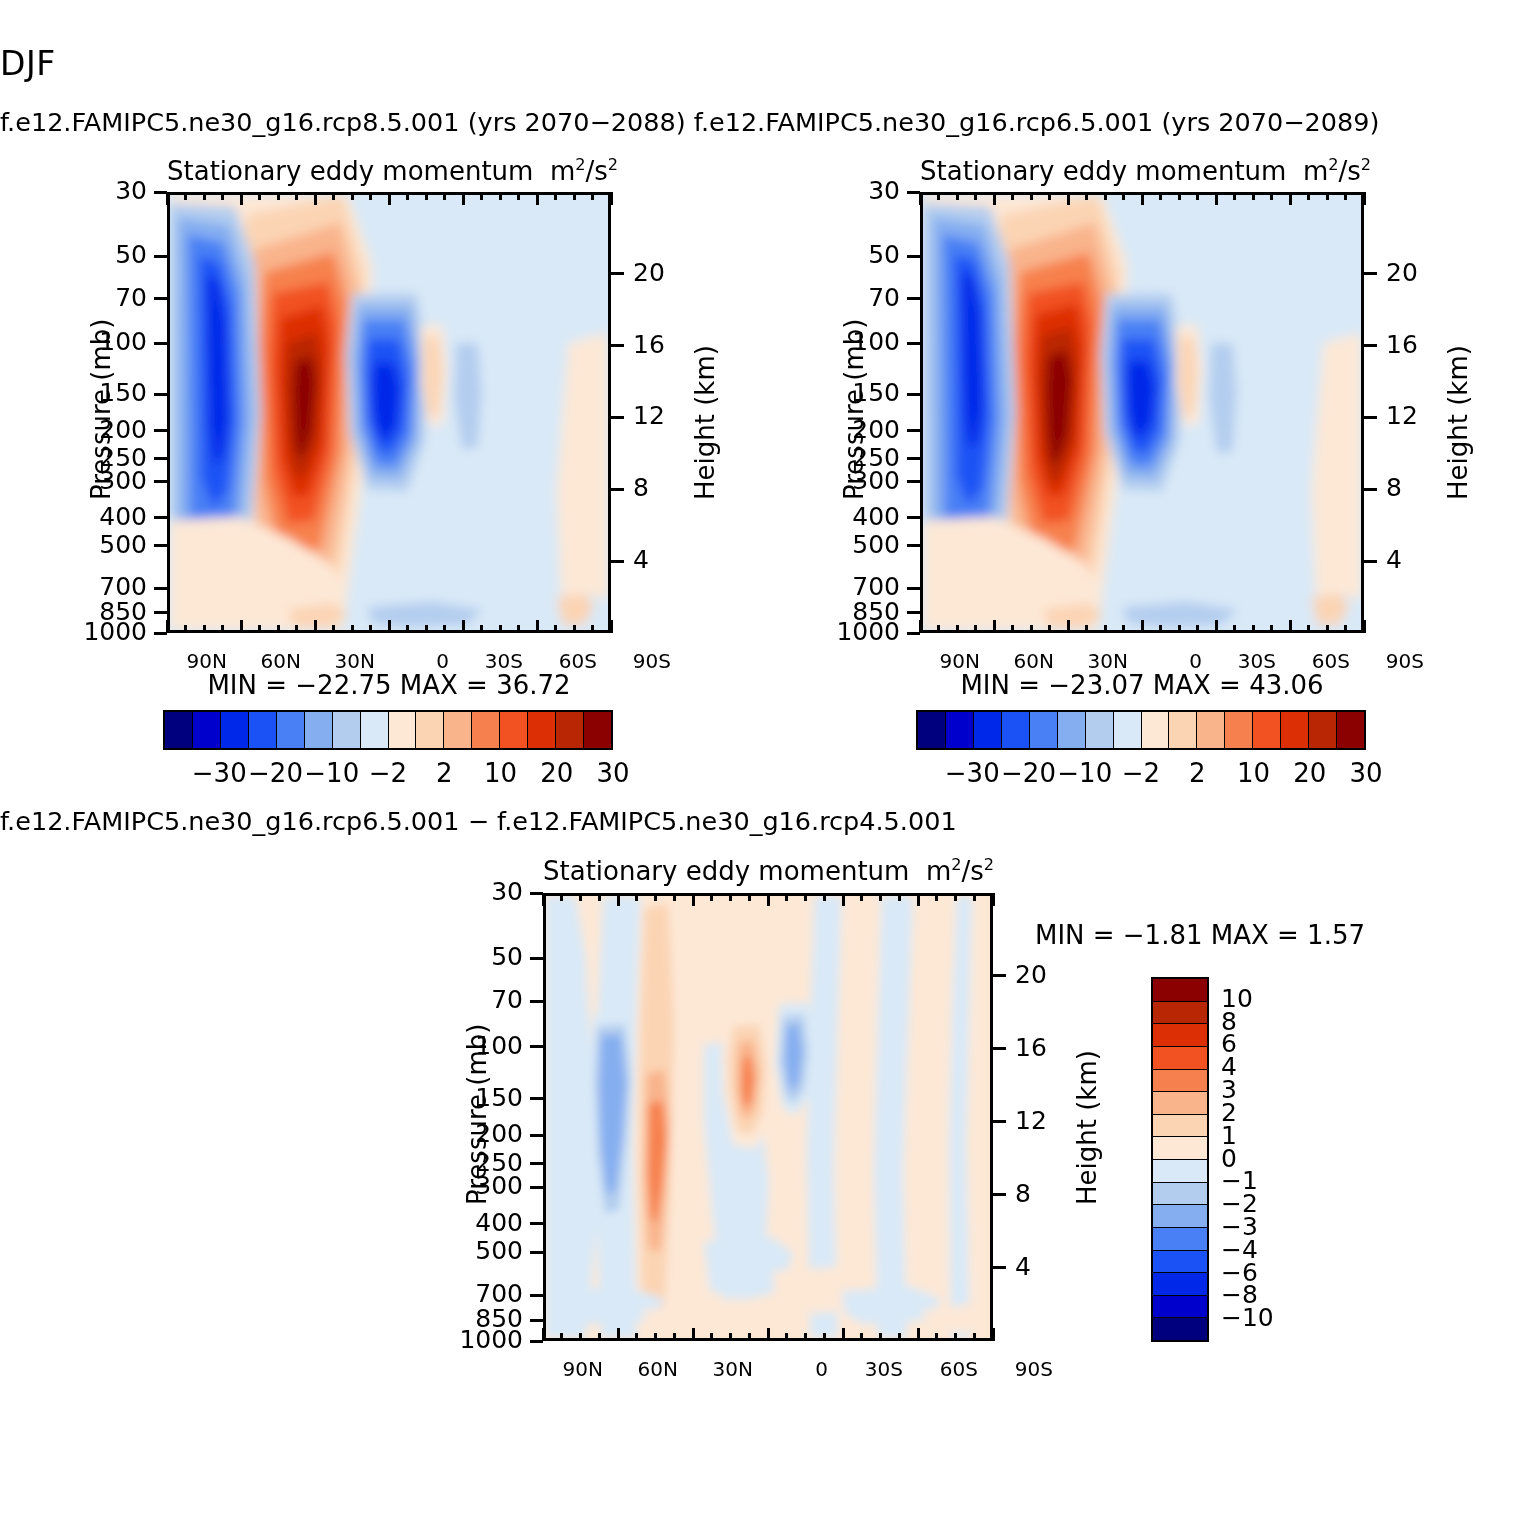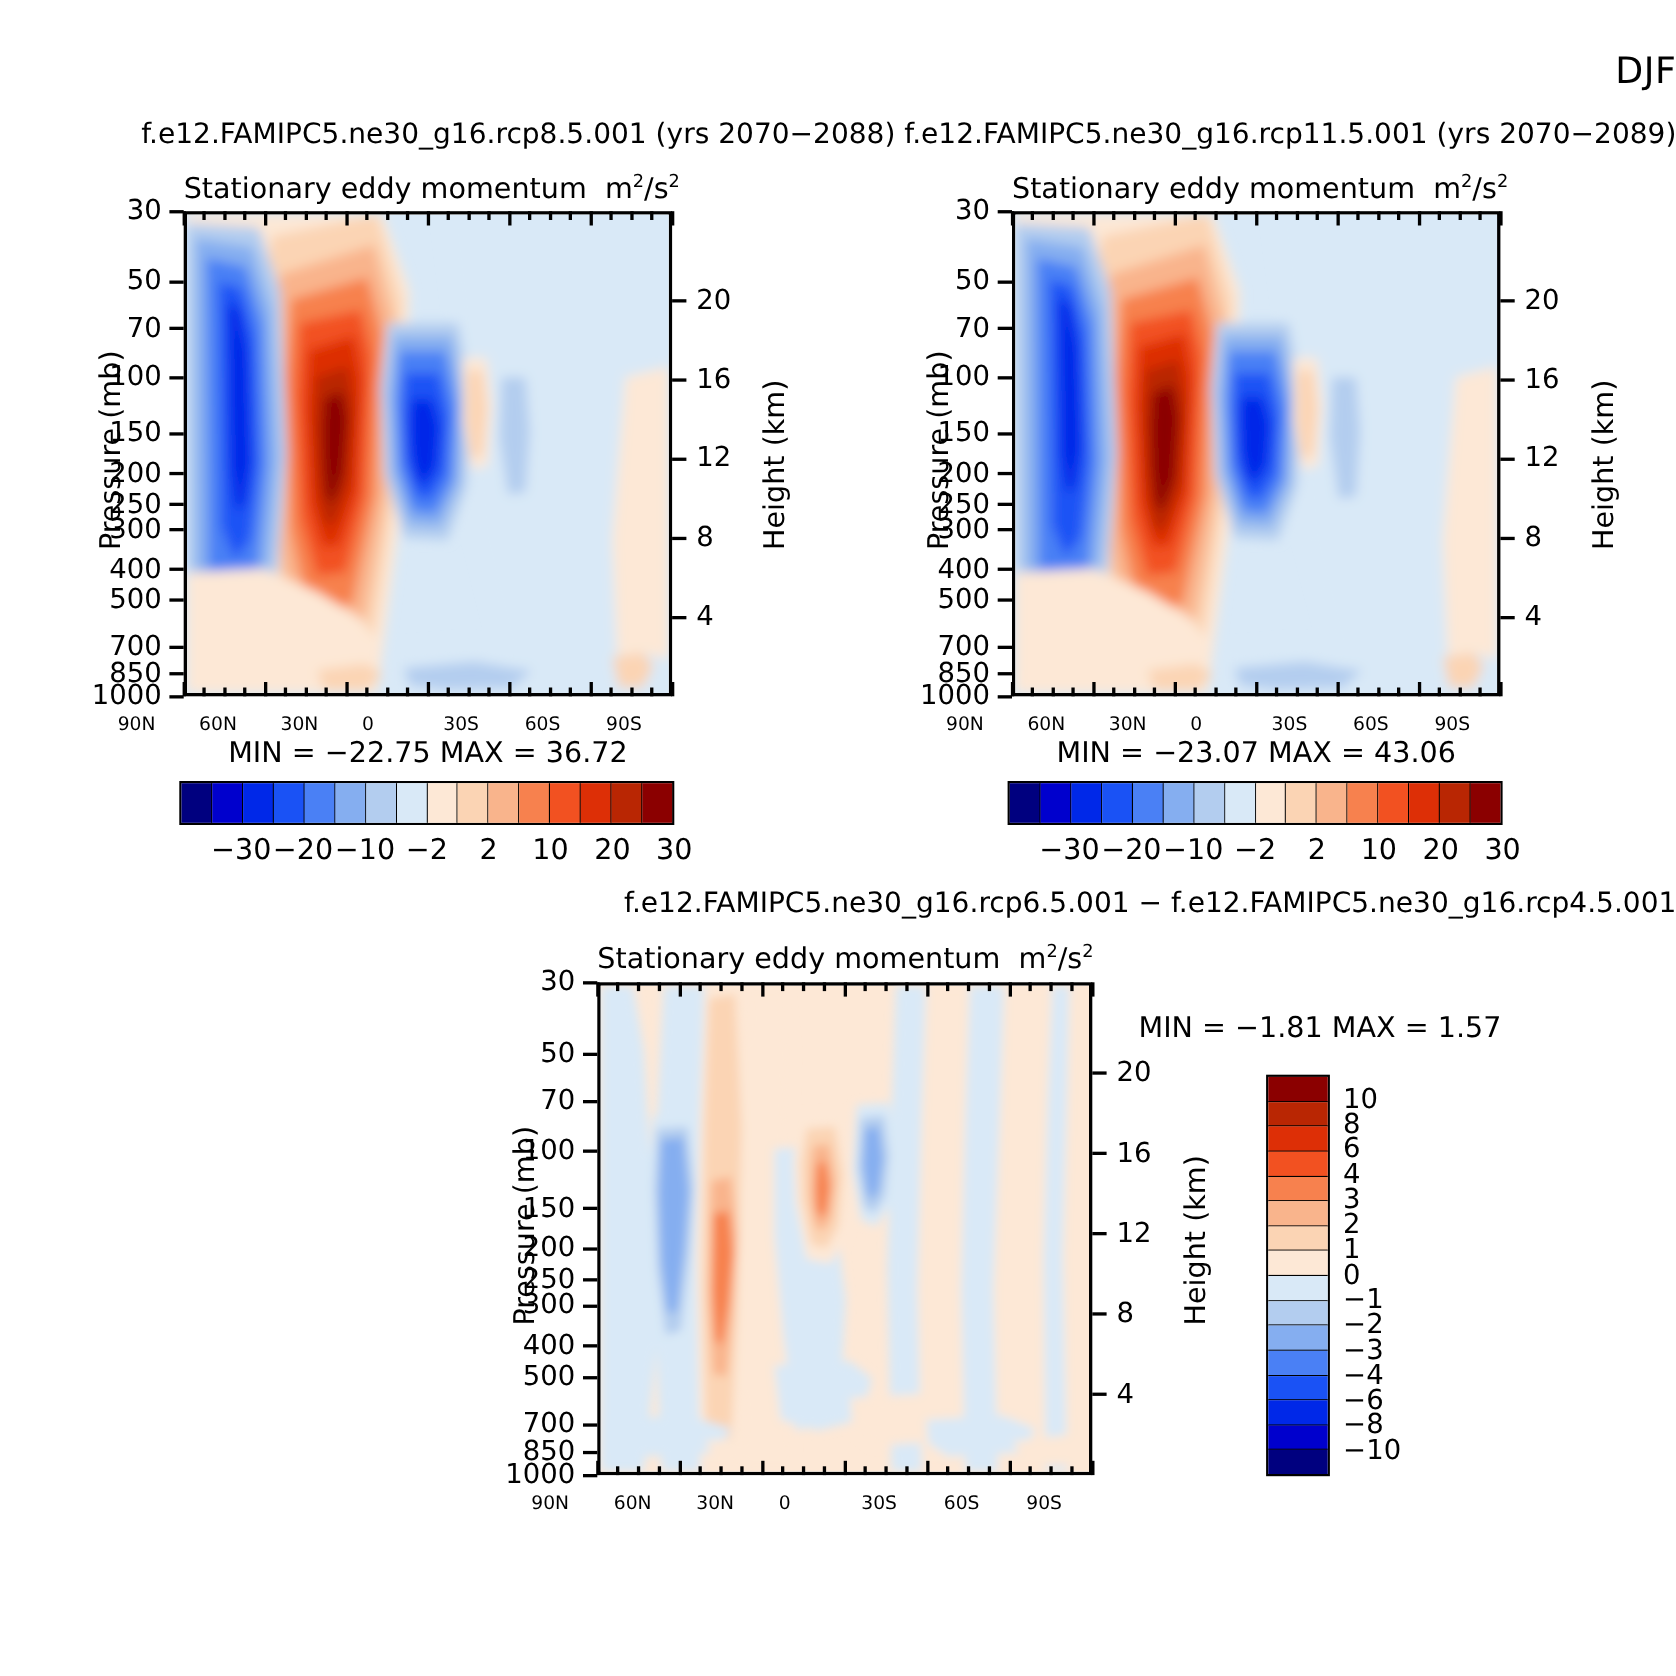--- a/index.html
+++ b/index.html
@@ -1,57 +1,57 @@
 <!DOCTYPE html>
 <html><head>
 <meta charset="utf-8">
 <title>DJF Stationary eddy momentum</title>
 <style>
   html,body{margin:0;padding:0;background:#ffffff;}
   body{width:1524px;height:1524px;position:relative;
        font-family:"DejaVu Sans","Liberation Sans",sans-serif;color:#000;}
   .abs{position:absolute;}
-  .ctr{text-align:right;}
+  .ctr{text-align:left;}
   
   #main-title{left:0;top:44px;width:1524px;font-size:33px;letter-spacing:.5px;}
   #case-line{left:0;top:107px;width:1524px;font-size:25.5px;white-space:nowrap;}
   #diff-case-line{left:0;top:806px;width:1524px;font-size:25.5px;white-space:nowrap;}
   .panel-title{font-size:26px;white-space:nowrap;}
   
   .frame{position:absolute;box-sizing:border-box;border:3px solid #000;overflow:hidden;background:#fff;}
   .field{position:absolute;left:0;top:0;width:100%;height:100%;}
   .field svg{display:block;width:100%;height:100%;}
   
   .tk{position:absolute;background:#000;}
   .ytickmaj{width:13px;height:3px;}
   .xtickmaj{width:3px;height:13px;}
   .xtickmin{width:3px;height:8px;}
   .ylab{position:absolute;font-size:25px;text-align:right;white-space:nowrap;}
   .ylabR{position:absolute;font-size:25px;text-align:left;white-space:nowrap;}
-  .xlab{position:absolute;font-size:17px;text-align:left;white-space:nowrap;}
+  .xlab{position:absolute;font-size:20px;text-align:right;white-space:nowrap;}
   .axtitle{position:absolute;font-size:26px;white-space:nowrap;
            transform-origin:0 0;}
   .minmax{position:absolute;font-size:26px;white-space:nowrap;text-align:center;}
   
   .cbar{position:absolute;display:flex;box-sizing:border-box;border:2px solid #000;}
   .cbar .cell{flex:1 1 0;border-right:1.5px solid #000;}
   .cbar .cell:last-child{border-right:none;}
   .cbarlab{position:absolute;font-size:26px;text-align:center;white-space:nowrap;}
   .vcbar{position:absolute;display:flex;flex-direction:column;box-sizing:border-box;border:2px solid #000;}
   .vcbar .cell{flex:1 1 0;border-bottom:1.5px solid #000;}
   .vcbar .cell:last-child{border-bottom:none;}
   .vcbarlab{position:absolute;font-size:25px;text-align:left;white-space:nowrap;}
   sup{font-size:.62em;vertical-align:super;}
 </style>
 </head>
 <body>
 
 <div class="abs ctr" id="main-title">DJF</div>
 
-<div class="abs ctr" id="case-line">f.e12.FAMIPC5.ne30_g16.rcp8.5.001 (yrs 2070−2088) f.e12.FAMIPC5.ne30_g16.rcp11.5.001 (yrs 2070−2089)</div>
+<div class="abs ctr" id="case-line">f.e12.FAMIPC5.ne30_g16.rcp8.5.001 (yrs 2070−2088) f.e12.FAMIPC5.ne30_g16.rcp6.5.001 (yrs 2070−2089)</div>
 
 <div class="abs ctr" id="diff-case-line">f.e12.FAMIPC5.ne30_g16.rcp6.5.001  −  f.e12.FAMIPC5.ne30_g16.rcp4.5.001</div>
 
 <div class="abs panel-title ctr" style="left:167px;top:155px;width:444px;">
   <span>Stationary eddy momentum</span>
   &nbsp;m<sup>2</sup>/s<sup>2</sup>
 </div>
 
 <div class="frame" id="frame1" style="left:167px;top:192px;width:444px;height:441px;">
   <div class="field">

